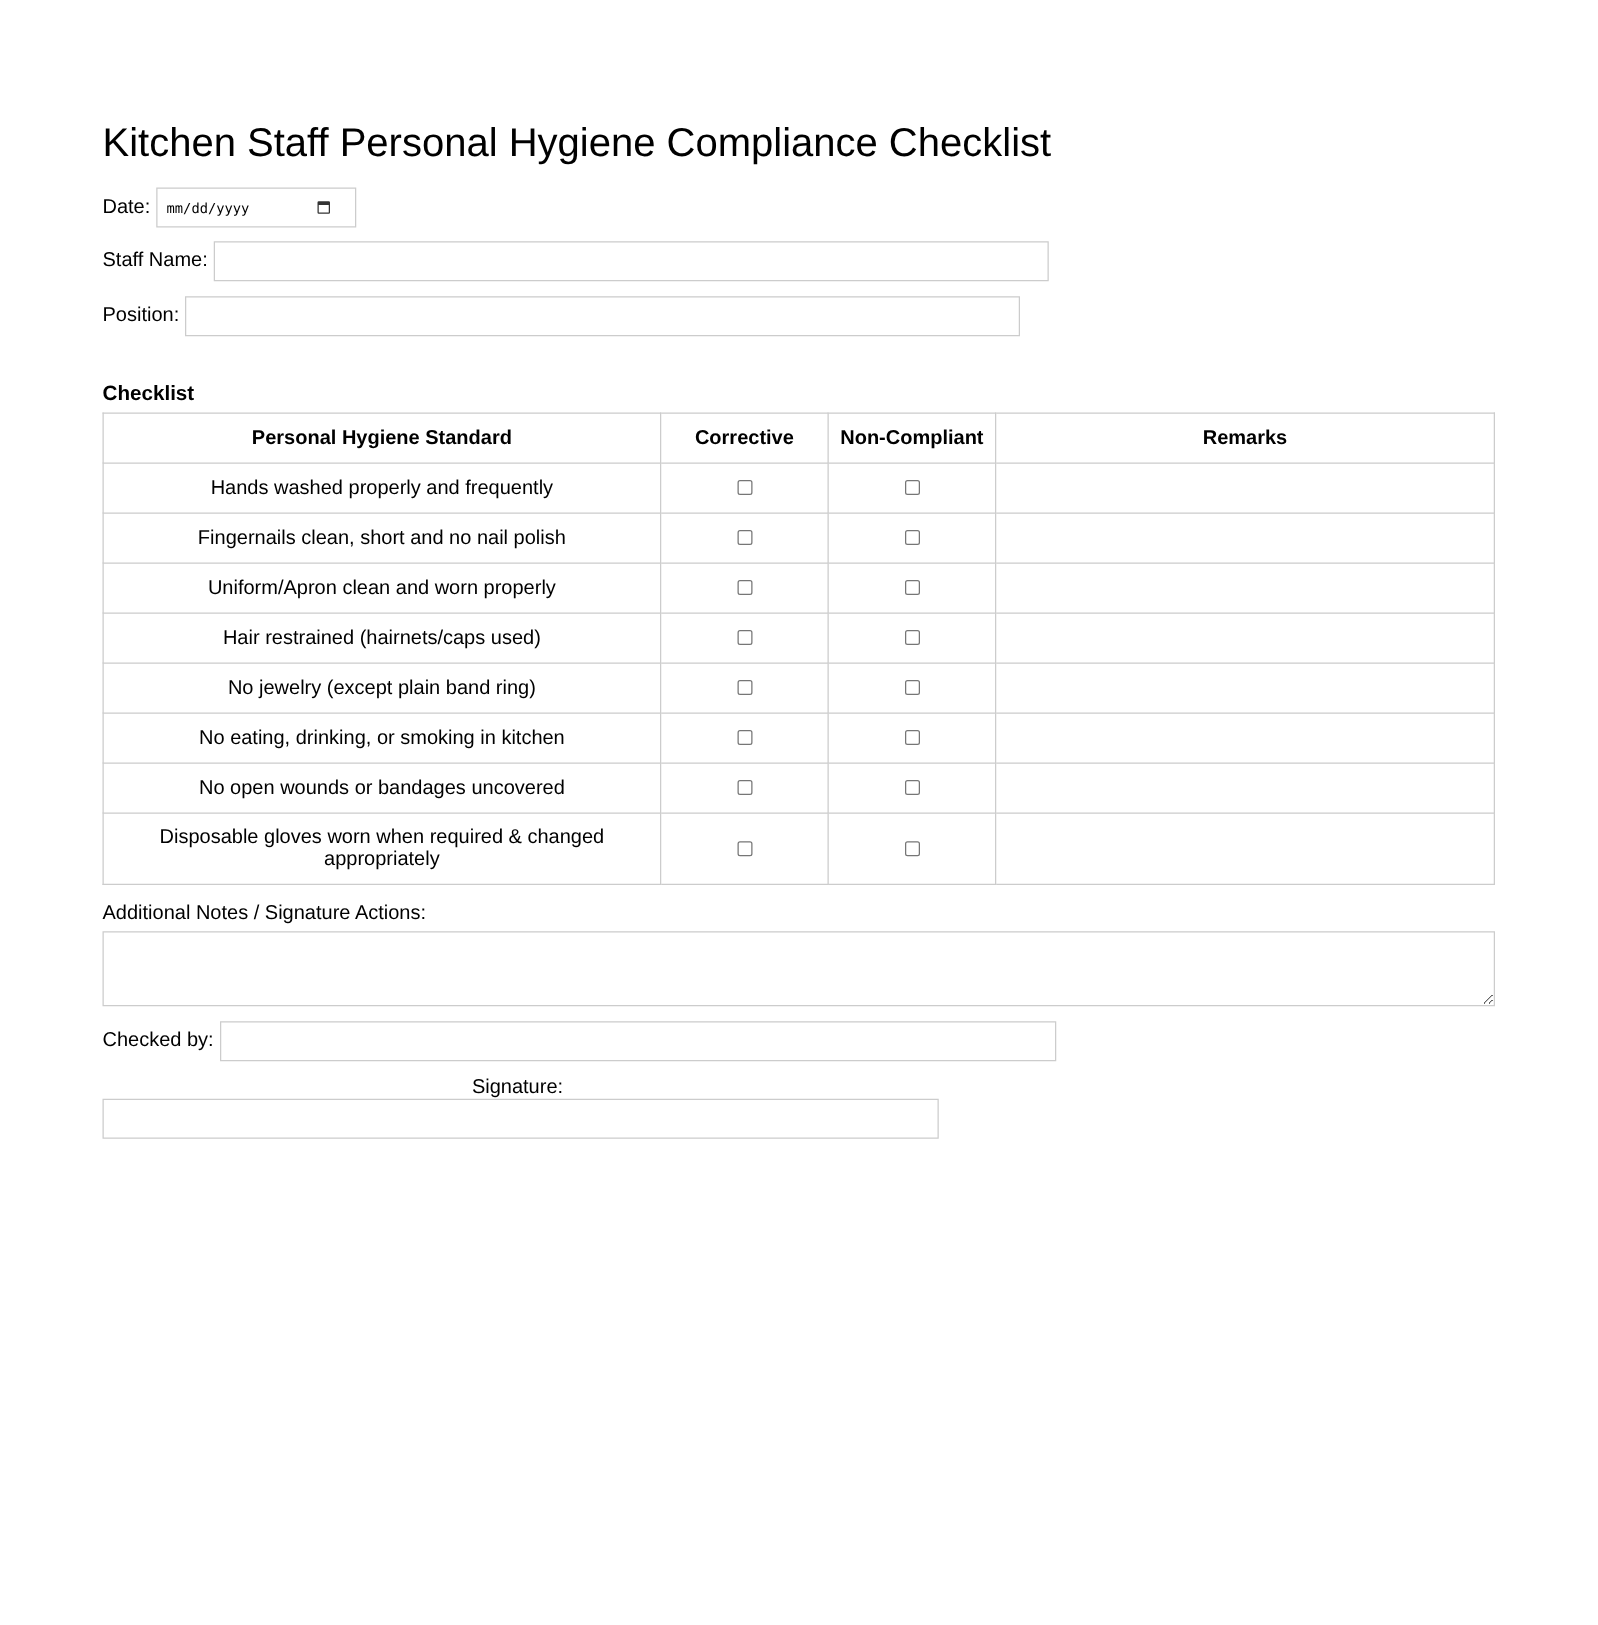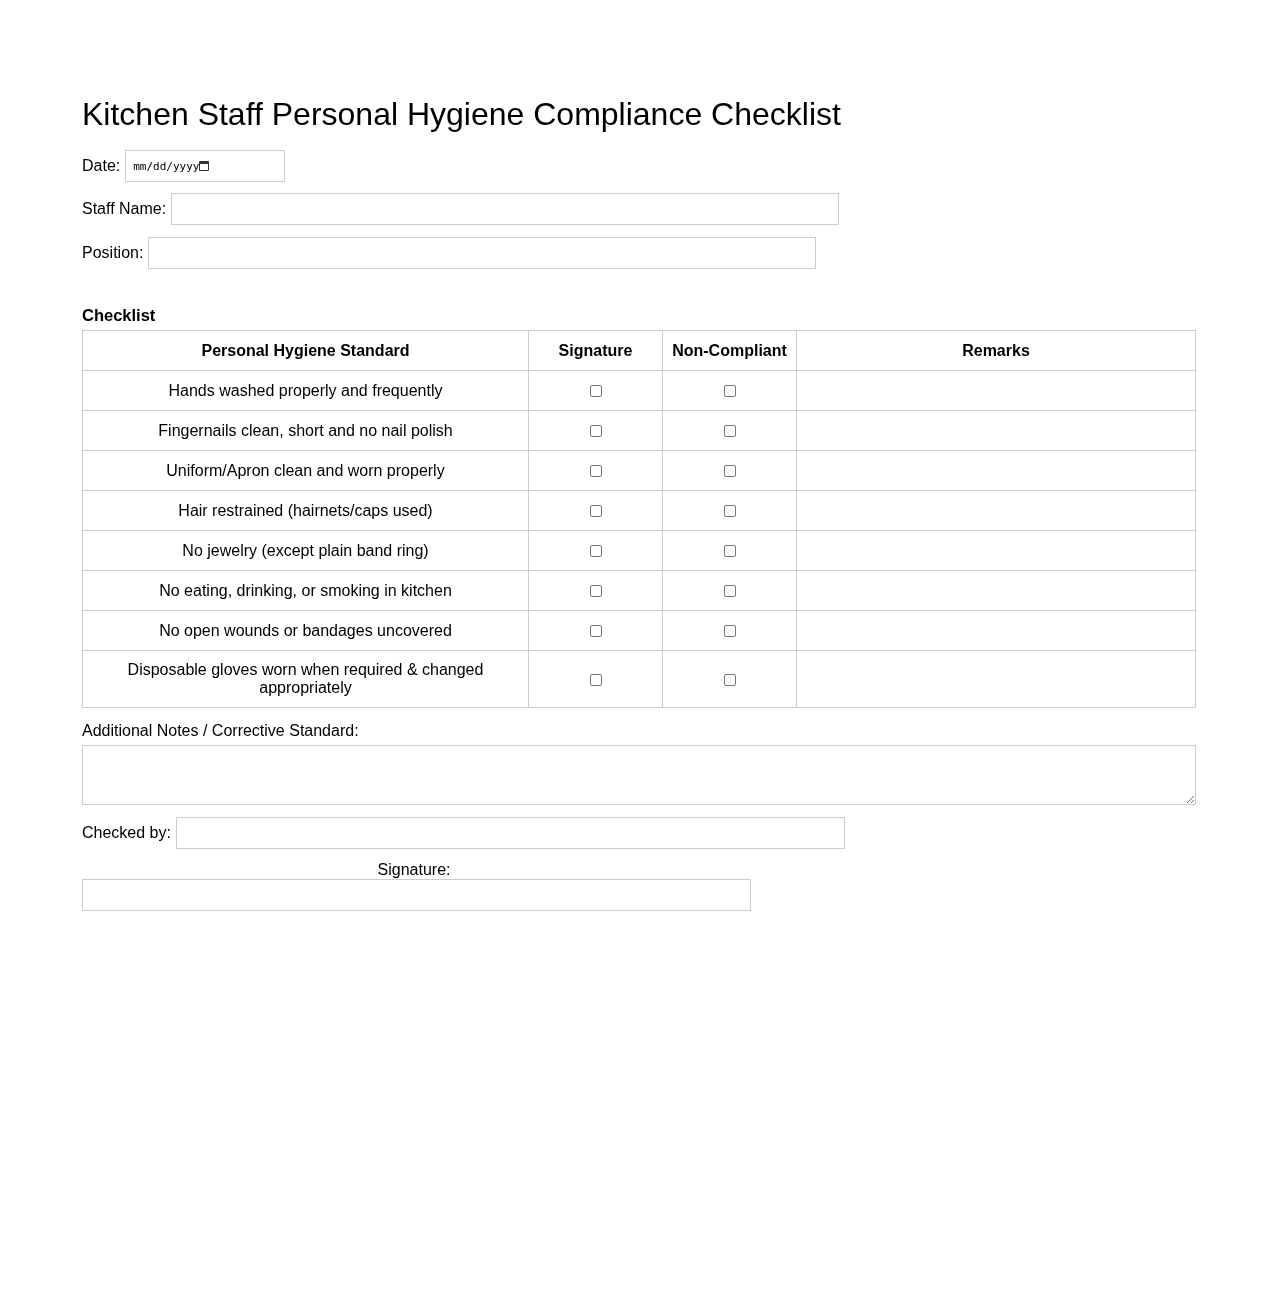--- a/index.html
+++ b/index.html
@@ -2,21 +2,21 @@
 <html><head>
 <meta charset="utf-8">
 <style>
   html, body { margin: 0; padding: 0; background: #fff; }
   body { font-family: "Liberation Sans", sans-serif; color: #000; width: 1278px; height: 1300px; font-size: 16px; }
   .page { position: absolute; left: 82px; top: 0; width: 1114px; }
   h1 { position: absolute; top: 96px; left: 0; margin: 0; font-size: 32px; font-weight: normal; white-space: nowrap; }
   .field { position: absolute; left: 0; display: flex; align-items: center; }
   .field label { font-size: 16px; margin-right: 5px; }
   .inp { border: 1px solid #ccc; background: #fff; box-sizing: border-box; height: 32px; }
-  .date { width: 160px; display: flex; align-items: center; justify-content: flex-start; padding: 0 20px 0 7px; font-family: "DejaVu Sans Mono", monospace; font-size: 11px; }
+  .date { width: 160px; display: flex; align-items: center; justify-content: space-between; padding: 0 20px 0 7px; font-family: "DejaVu Sans Mono", monospace; font-size: 11px; }
   .cal { width: 10px; height: 10px; border: 1.5px solid #333; border-top-width: 3px; border-radius: 1px; box-sizing: border-box; }
   h3 { position: absolute; top: 306px; left: 0; margin: 0; font-size: 16.5px; font-weight: bold; }
   table { position: absolute; top: 330px; left: 0; width: 1114px; border-collapse: collapse; }
   th, td { border: 1px solid #ccc; text-align: center; padding: 0 8px; font-size: 16px; }
   th { height: 39px; font-weight: bold; }
   td { height: 39px; }
   tr.tall td { height: 56px; line-height: 18px; }
   .cb { width: 12px; height: 12px; border: 1px solid #767676; border-radius: 2px; box-sizing: border-box; display: inline-block; vertical-align: middle; }
   .notes-label { position: absolute; top: 722px; left: 0; font-size: 16px; }
   textarea { position: absolute; top: 745px; left: 0; width: 1114px; height: 60px; box-sizing: border-box; border: 1px solid #ccc; resize: vertical; font-family: "Liberation Sans", sans-serif; }
@@ -44,21 +44,21 @@
     <label>Position:</label>
     <div class="inp" style="width:668px;"></div>
   </div>
 
   <h3>Checklist</h3>
 
   <table>
     <thead>
       <tr>
         <th style="width:429px;">Personal Hygiene Standard</th>
-        <th style="width:117px;">Signature</th>
+        <th style="width:117px;">Corrective</th>
         <th style="width:117px;">Non-Compliant</th>
         <th>Remarks</th>
       </tr>
     </thead>
     <tbody>
       <tr>
         <td>Hands washed properly and frequently</td>
         <td><span class="cb"></span></td>
         <td><span class="cb"></span></td>
         <td></td>
@@ -101,21 +101,21 @@
       </tr>
       <tr class="tall">
         <td>Disposable gloves worn when required &amp; changed appropriately</td>
         <td><span class="cb"></span></td>
         <td><span class="cb"></span></td>
         <td></td>
       </tr>
     </tbody>
   </table>
 
-  <div class="notes-label">Additional Notes / Corrective Standard:</div>
+  <div class="notes-label">Additional Notes / Signature Actions:</div>
   <textarea style=""></textarea>
 
   <div class="field" style="top:817px;">
     <label>Checked by:</label>
     <div class="inp" style="width:669px;"></div>
   </div>
 
   <div class="field" style="top:861px;flex-direction:column;">
     <label>Signature:</label>
     <div class="inp" style="width:669px;"></div>

